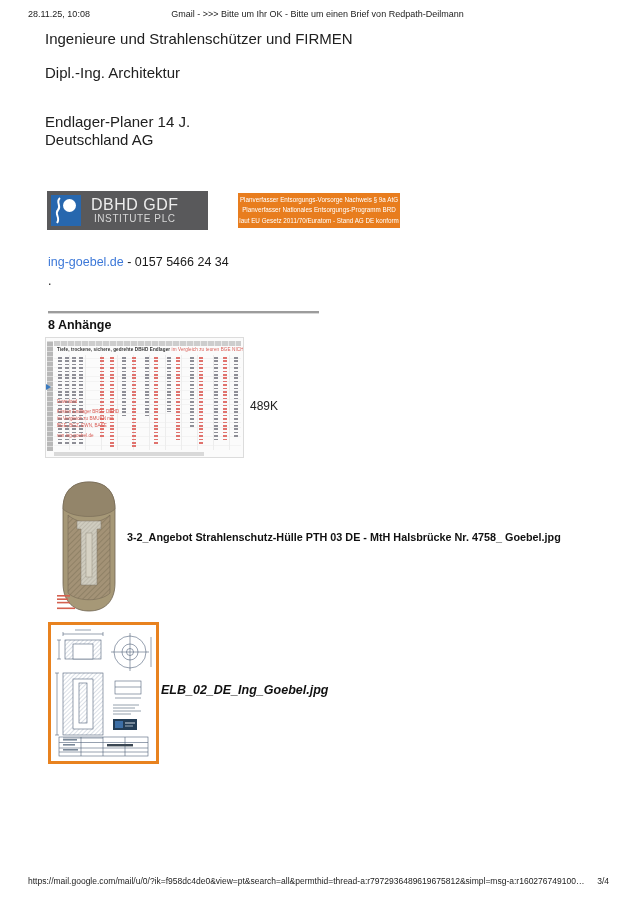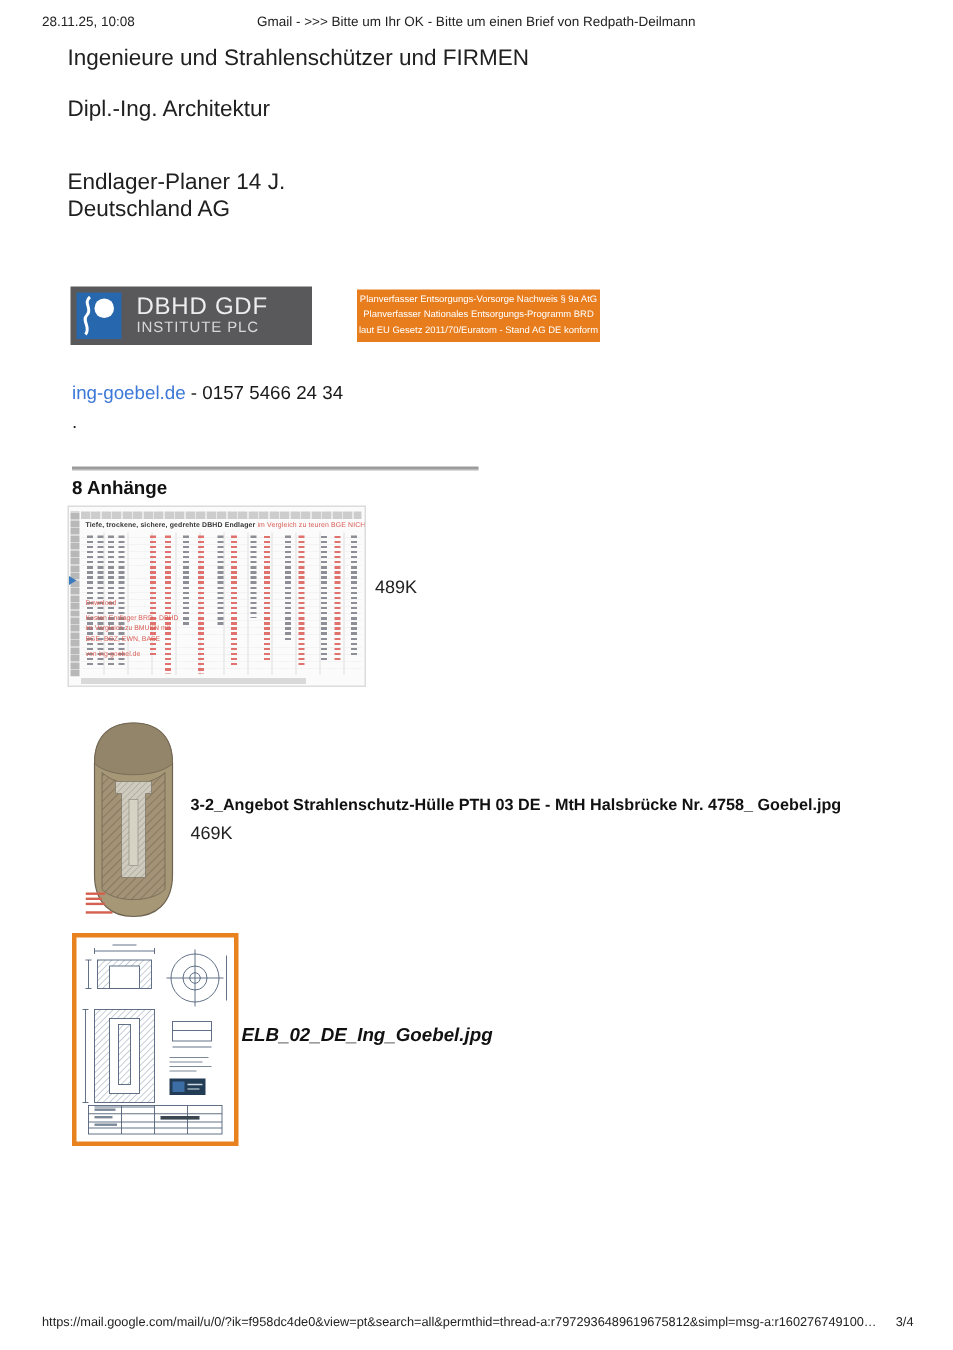--- a/index.html
+++ b/index.html
@@ -25,21 +25,21 @@
   .badge{left:238px;top:193px;width:162px;height:35px;background:#e87d1e;color:#fff;
     font-size:6.3px;line-height:1.6;text-align:center;display:flex;flex-direction:column;justify-content:center;}
   
   .contact{left:48px;top:255px;font-size:12.5px;}
   .contact a{color:#3c78d8;text-decoration:none;}
   .dot-line{left:48px;top:274px;font-size:12.5px;}
   .divider{left:48px;top:311px;width:271px;height:2px;background:#9c9c9c;box-shadow:0 1px 0 #d8d8d8;}
   .attach-heading{left:48px;top:318px;font-size:12.5px;font-weight:bold;color:#111;}
   
   .att-label{font-weight:bold;color:#111;line-height:1.18;}
-  .att-size{font-weight:normal;font-size:12px;color:#222;margin-top:4px;}
+  .att-size{font-weight:normal;font-size:12px;color:#222;margin-top:19px;}
   .label1{left:250px;top:380px;width:382px;font-size:12.5px;}
   .label2{left:127px;top:531px;font-size:10.8px;white-space:nowrap;}
   .label3{left:161px;top:683px;font-size:12.5px;font-style:italic;}
   
   .thumb1{left:45px;top:337px;width:199px;height:121px;background:#fbfbfb;border:1px solid #dcdcdc;box-sizing:border-box;overflow:hidden;}
   .t1-colhdr{position:absolute;left:8px;right:2px;top:3px;height:5px;
     background:repeating-linear-gradient(90deg,#cdcdcd 0 6px,#e9e9e9 6px 7px);}
   .t1-rowhdr{position:absolute;left:1px;top:3px;width:6px;bottom:6px;
     background:repeating-linear-gradient(0deg,#b8b8b8 0 4px,#d9d9d9 4px 5px);}
   .t1-grid{position:absolute;left:8px;top:17px;right:2px;bottom:7px;
@@ -73,21 +73,21 @@
 <div class="abs sender-line" style="top:97px;margin-top:16px;">Endlager-Planer 14 J.</div>
 <div class="abs sender-line" style="top:131px;">Deutschland AG</div>
 
 <div class="abs logo-box">
   <div class="logo-mark">
     <svg width="30" height="31" viewBox="0 0 30 31">
       <path d="M9,3 C4,7 11,11 7,15 C3,19 10,23 6,28" stroke="#ffffff" stroke-width="2" fill="none"></path>
     </svg>
     <div class="logo-circle"></div>
   </div>
-  <div style="margin-left:10px;">
+  <div style="margin-left:10px;text-align:center;">
     <div class="logo-title">DBHD GDF</div>
     <div class="logo-sub">INSTITUTE PLC</div>
   </div>
 </div>
 
 <div class="abs badge">
   <div>Planverfasser Entsorgungs-Vorsorge Nachweis § 9a AtG</div>
   <div>Planverfasser Nationales Entsorgungs-Programm BRD</div>
   <div>laut EU Gesetz 2011/70/Euratom - Stand AG DE konform</div>
 </div>
@@ -158,21 +158,20 @@
     <g fill="#d4604f">
       <rect x="0" y="118" width="13" height="1.6"></rect>
       <rect x="0" y="121.4" width="11" height="1.6"></rect>
       <rect x="0" y="124.8" width="13" height="1.6"></rect>
       <rect x="0" y="130.5" width="18" height="1.6"></rect>
     </g>
   </svg>
 </div>
 <div class="abs label2">
   <div class="att-label">3-2_Angebot Strahlenschutz-Hülle PTH 03 DE - MtH  Halsbrücke Nr. 4758_ Goebel.jpg</div>
-  <div class="att-size">469K</div>
 </div>
 
 <div class="abs thumb3">
   <svg width="105" height="136" viewBox="0 0 105 136">
     <defs>
       <pattern id="hatchBlue" width="3" height="3" patternUnits="userSpaceOnUse" patternTransform="rotate(45)">
         <rect width="3" height="3" fill="#ffffff"></rect>
         <line x1="0" y1="0" x2="0" y2="3" stroke="#93a3b8" stroke-width="0.7"></line>
       </pattern>
     </defs>

